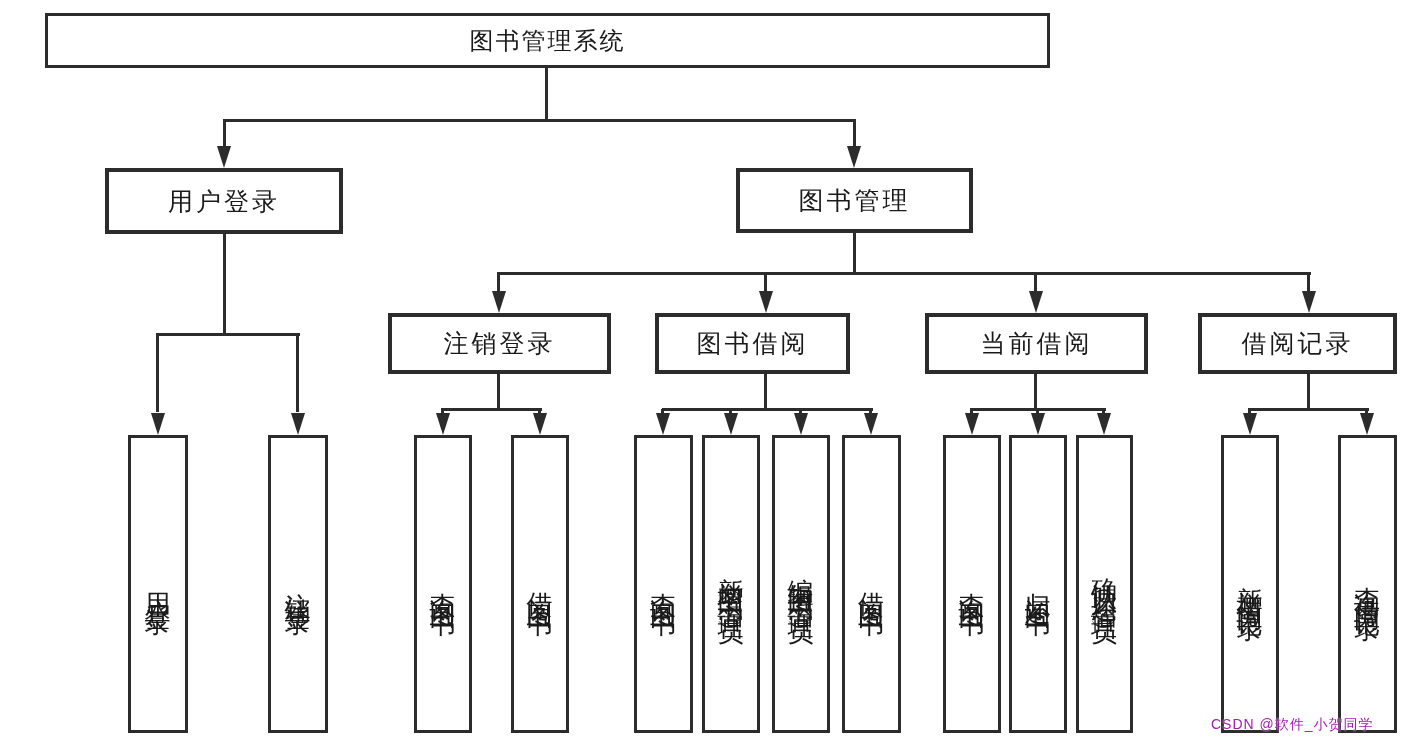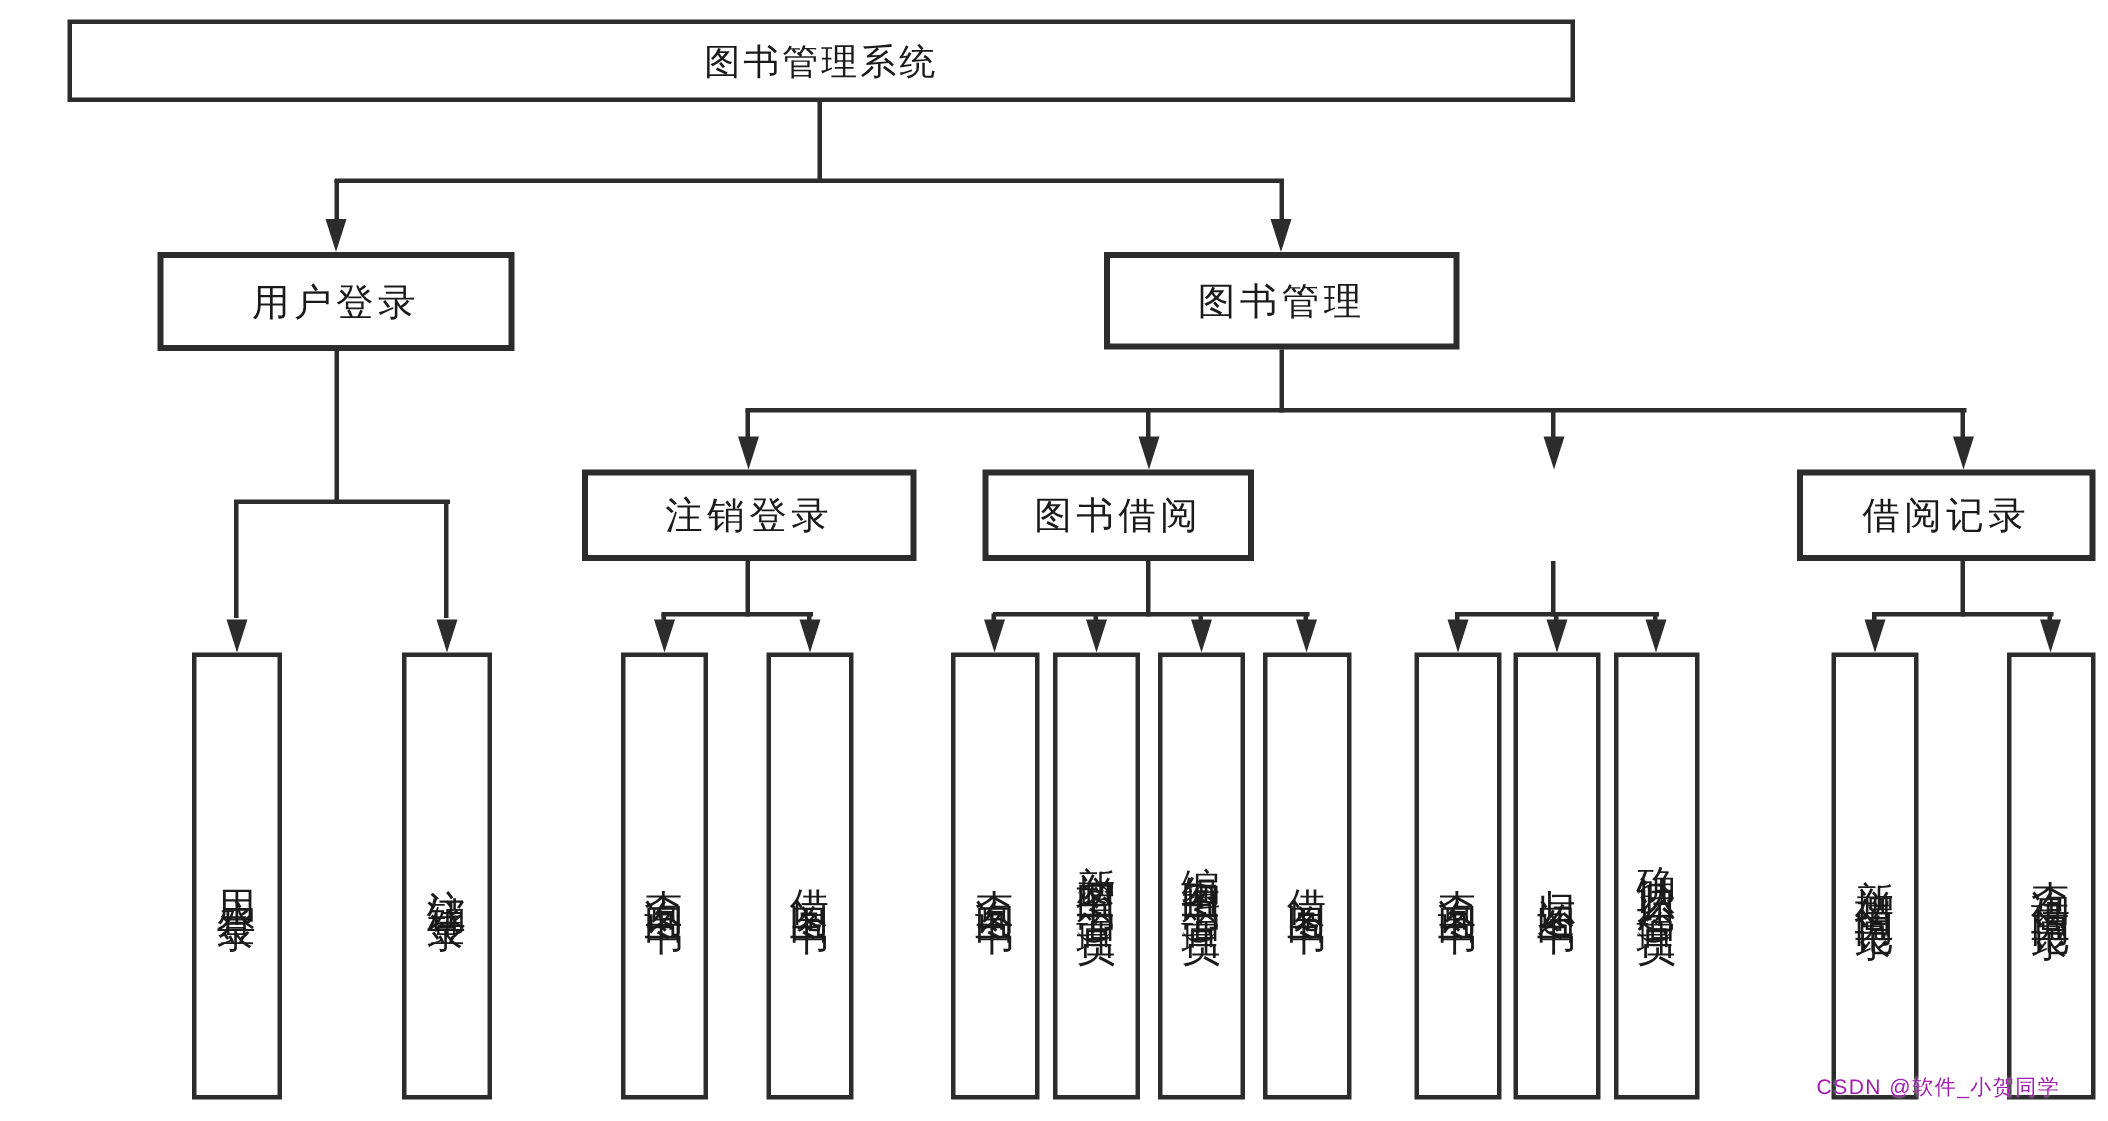--- a/index.html
+++ b/index.html
@@ -55,21 +55,22 @@
   <div class="vl" style="left:472px;top:273px;height:22px"></div>
   <div class="ar" style="left:467px;top:291px"></div>
   <div class="vl" style="left:739px;top:273px;height:22px"></div>
   <div class="ar" style="left:734px;top:291px"></div>
   <div class="vl" style="left:1009px;top:273px;height:22px"></div>
   <div class="ar" style="left:1004px;top:291px"></div>
   <div class="vl" style="left:1282px;top:273px;height:22px"></div>
   <div class="ar" style="left:1277px;top:291px"></div>
 
   <div class="b mid" style="left:363px;top:313px;width:223px;height:61px">注销登录</div>
-  <div class="b mid" style="left:630px;top:313px;width:181px;height:61px">图书借阅</div>
+  <div class="b mid" style="left:630px;top:313px;width:195px;height:61px">图书借阅</div>
+  <div class="b mid" style="left:900px;top:313px;width:223px;height:61px">当前借阅</div>
   <div class="b mid" style="left:1173px;top:313px;width:199px;height:61px">借阅记录</div>
 
   <div class="vl" style="left:198px;top:234px;height:102px"></div>
   <div class="hl" style="left:131px;top:333px;width:144px"></div>
   <div class="vl" style="left:131px;top:334px;height:78px"></div>
   <div class="ar" style="left:126px;top:413px"></div>
   <div class="vl" style="left:271px;top:334px;height:78px"></div>
   <div class="ar" style="left:266px;top:413px"></div>
 
   <div class="vl" style="left:472px;top:374px;height:37px"></div>

